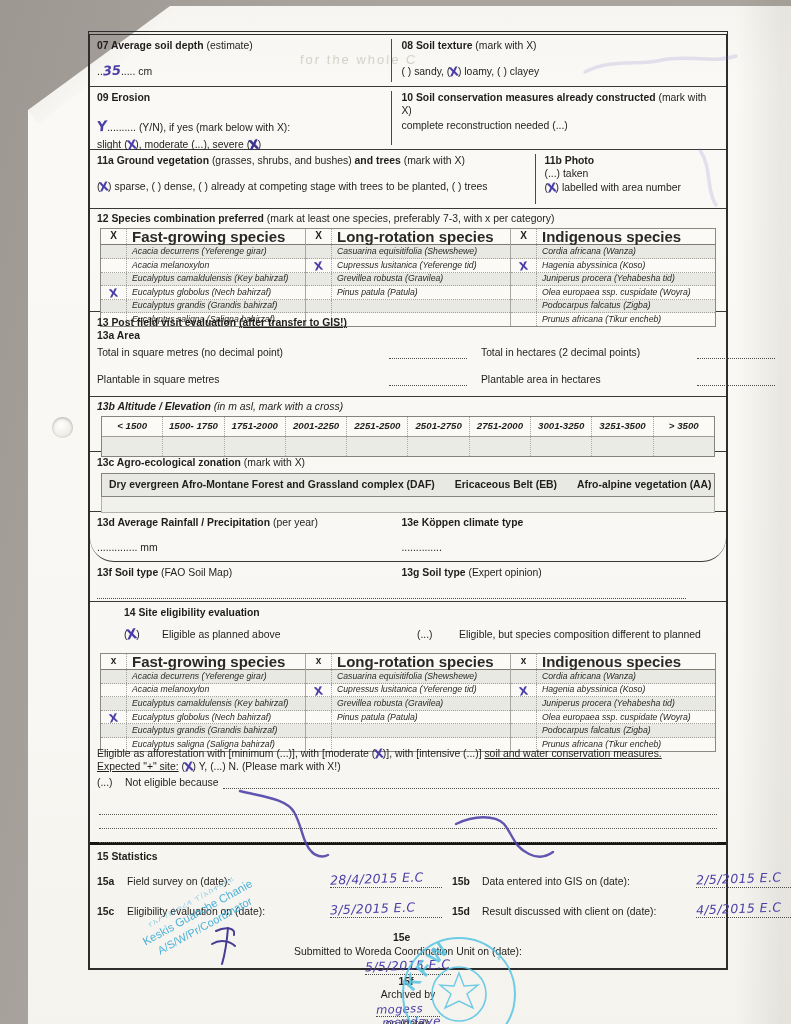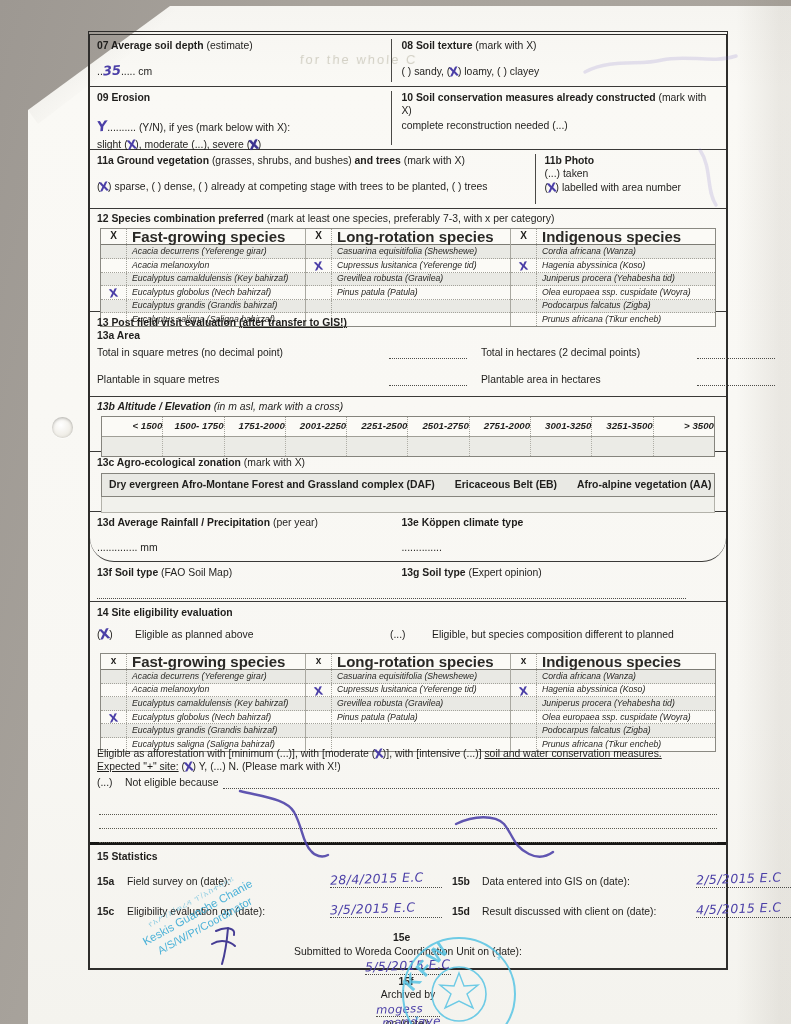--- a/index.html
+++ b/index.html
@@ -68,21 +68,21 @@
   .spec-head{height:15px;border-bottom:1.2px solid #7c7b74;background:#fbfaf6 !important;}
   .spec-mark{width:25px;flex:none;height:100%;display:flex;align-items:center;justify-content:center;
     border-right:1px dotted #a3a29a;font-size:9.5px;}
   .spec-name{flex:1;font-style:italic;font-size:8.7px;padding-left:5px;white-space:nowrap;overflow:hidden;color:#2a2926;}
   .spec-head .spec-name{font-style:normal;font-weight:bold;font-size:15px;}
   .spec-head .spec-mark{font-weight:bold;font-size:10px;}
 
   
   .alt-table{margin:3px 4px;border:1.2px solid #85847d;}
   .alt-head{display:flex;background:#fbfaf6;}
-  .alt-cell{flex:1;text-align:right;font-weight:bold;font-size:9.7px;padding:3px 0;border-right:1px dotted #a09f97;}
+  .alt-cell{flex:1;text-align:center;font-weight:bold;font-size:9.7px;padding:3px 0;border-right:1px dotted #a09f97;}
   .alt-cell:last-child{border-right:none;}
   .alt-empty{display:flex;height:19px;background:#ececе7;border-top:1px solid #a09f97;background:#ebebe6;}
   .alt-ecell{flex:1;border-right:1px dotted #b0afa7;}
   .alt-ecell:last-child{border-right:none;}
 
   
   .zone-row{display:flex;border:1.2px solid #85847d;background:#e9e9e4;padding:4px 7px;font-weight:bold;
     font-size:10.4px;margin:4px 4px 0 4px;}
   .zone-row span{margin-right:20px;white-space:nowrap;}
   .zone-empty{height:15px;border:1px solid #b3b2aa;border-top:none;background:#f1f1ec;margin:0 4px;}
@@ -359,21 +359,21 @@
         <span class="dl" style="width:315px;margin-top:9px;"></span>
       </div>
       <div class="colR">
         <span class="b">13g Soil type</span>
         <span>(Expert opinion)</span><br>
         <span class="dl" style="width:285px;margin-top:9px;"></span>
       </div>
     </div>
   </div>
 
-  <div class="row nb" style="height:48px;">
+  <div class="row nb" style="height:48px;margin-left:27px;">
     <span class="b">14 Site eligibility evaluation</span>
     <div style="display:flex;margin-top:9px;">
       <span style="width:38px;">
         <span>(</span><span class="hwx big">X</span><span>)</span>
       </span>
       <span style="width:255px;">Eligible as planned above</span>
       <span style="width:42px;">(...)</span>
       <span>Eligible, but species composition different to planned</span>
     </div>
   </div>

